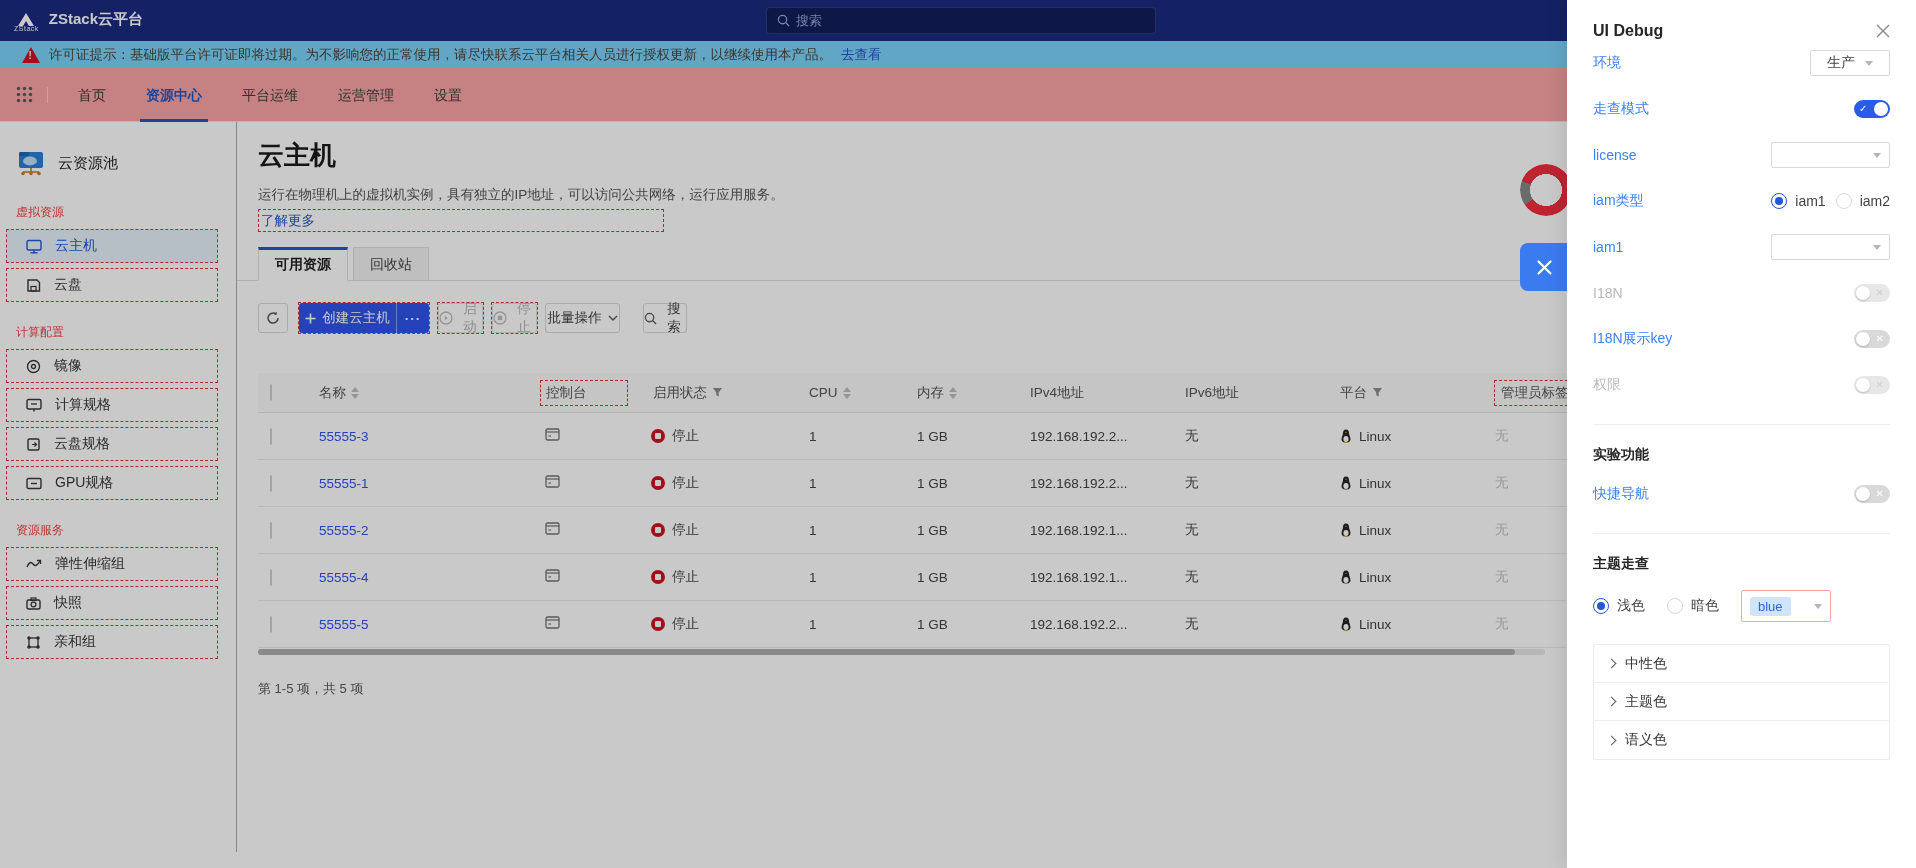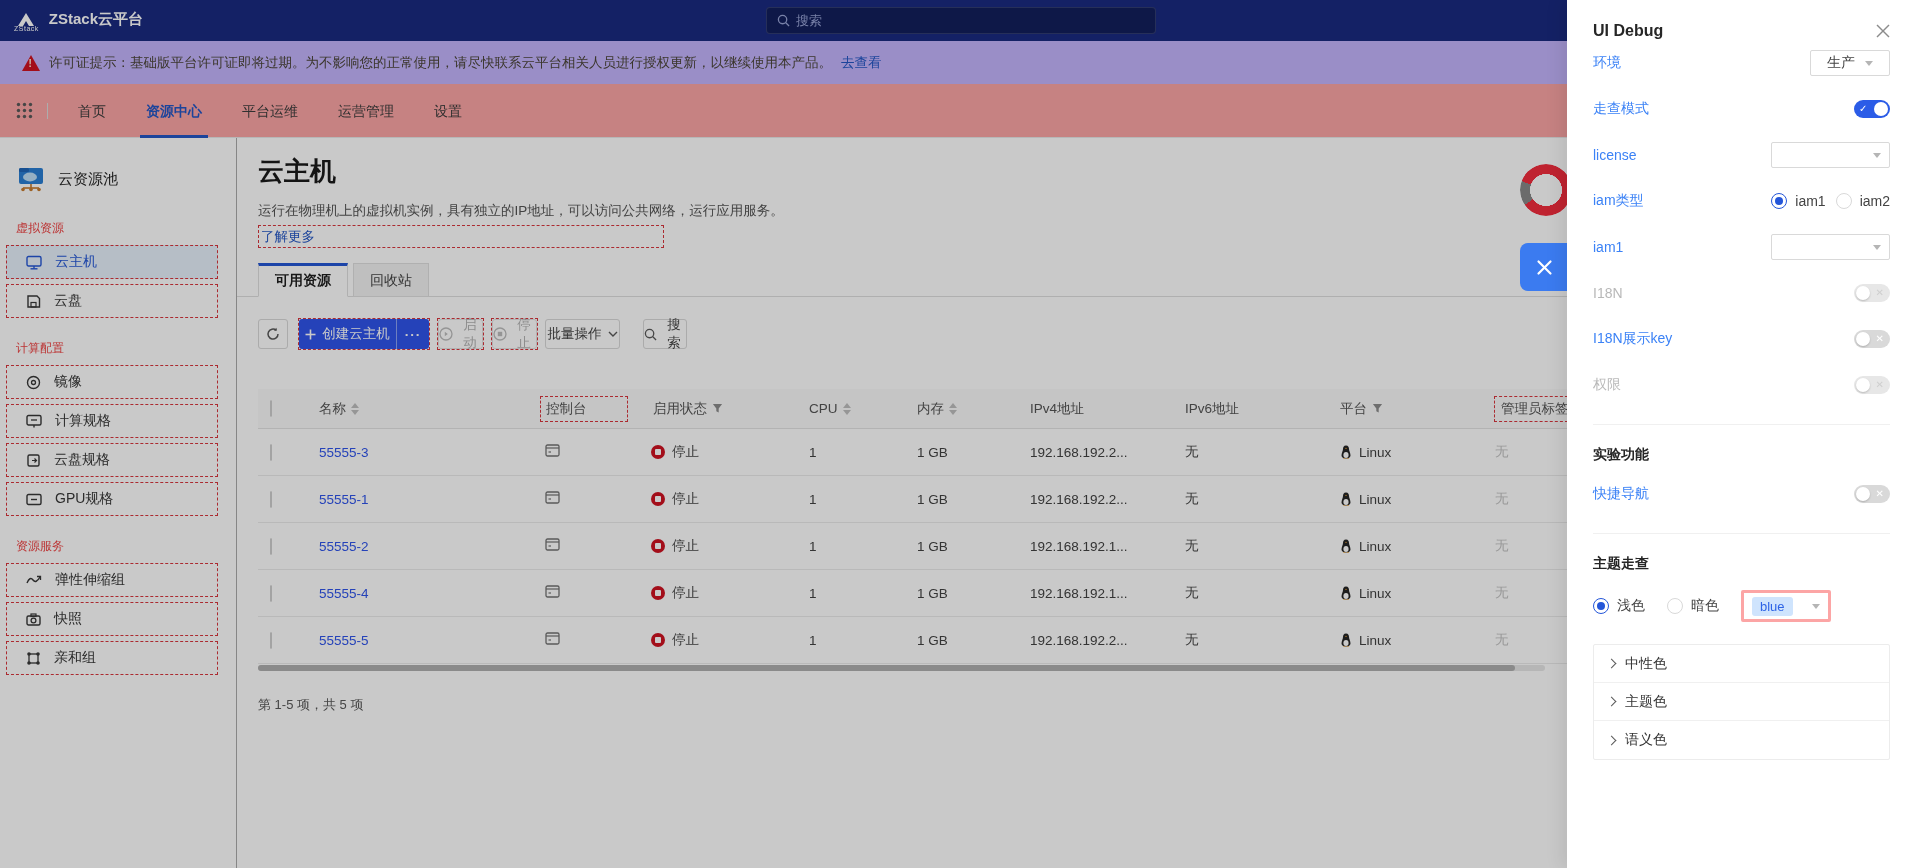--- a/index.html
+++ b/index.html
@@ -11,21 +11,21 @@
 
   .topbar { height:41px; background:#1a2b80; display:flex; align-items:center; position:relative; }
   .logo-wrap { display:flex; align-items:flex-end; gap:10px; padding-left:14px; }
   .logo-mark { display:flex; flex-direction:column; align-items:center; color:#fff; }
   .logo-mark .logo-sub { font-size:7px; letter-spacing:.5px; margin-top:-1px; }
   .app-title { color:#fff; font-size:15px; font-weight:bold; padding-bottom:3px; }
   .top-search { position:absolute; left:766px; top:7px; width:390px; height:27px; border-radius:4px;
     background:rgba(0,0,0,.28); border:1px solid rgba(255,255,255,.13); display:flex; align-items:center;
     gap:6px; padding:0 10px; color:#9aa5d6; font-size:13px; }
 
-  .banner { height:43px; background:#c4b5fd; display:flex; align-items:center; gap:9px; padding:0 22px;
+  .banner { height:27px; background:#7dd3fc; display:flex; align-items:center; gap:9px; padding:0 22px;
     font-size:13.5px; color:#4b4539; }
   .banner a { color:#2457c5; text-decoration:none; }
   .warn-tri { width:0; height:0; border-left:9px solid transparent; border-right:9px solid transparent;
     border-bottom:16px solid #cf1322; position:relative; }
   .warn-tri:after { content:"!"; position:absolute; left:-2.5px; top:3px; color:#fcf4dc; font-size:10px; font-weight:bold; }
 
   .navrow { height:54px; background:#fca5a5; display:flex; align-items:center; border-bottom:1px solid #e8e8e8; position:relative; }
   .grid-icon { margin:0 14px 0 16px; }
   .nav-divider { width:1px; height:16px; background:#dcdcdc; margin-right:18px; }
   .nav-tab { font-size:14px; color:#3d3d3d; padding:0 12px; margin-right:16px; height:54px; line-height:54px; position:relative; cursor:pointer; }
@@ -131,21 +131,21 @@
   .toggle.off .cross { position:absolute; right:6px; top:2.5px; color:#fff; font-size:10px; }
   .toggle.off.dis .cross { color:#cfcfcf; }
   .radio { width:16px; height:16px; border-radius:50%; border:1px solid #d9d9d9; background:#fff; position:relative; flex:none; cursor:pointer; }
   .radio.sel { border:1.5px solid #2456d9; }
   .radio.sel:after { content:""; position:absolute; left:2.5px; top:2.5px; width:8px; height:8px; border-radius:50%; background:#2456d9; }
   .radio-group { display:flex; align-items:center; gap:10px; }
   .radio-item { display:flex; align-items:center; gap:8px; color:#434343; }
   .d-divider { border:none; border-top:1px solid #f0f0f0; margin:16px 0 14px; }
   .d-sec-title { font-weight:bold; color:#262626; height:32px; display:flex; align-items:center; }
   .theme-row { display:flex; align-items:center; gap:22px; margin-top:10px; }
-  .sel-theme { width:90px; height:32px; border:3px solid #fca5a5; border-radius:2px; display:flex; align-items:center;
+  .sel-theme { width:90px; height:32px; border:1px solid #fca5a5; border-radius:2px; display:flex; align-items:center;
     justify-content:space-between; padding:0 8px; cursor:pointer; }
   .blue-tag { background:#cfe4fd; color:#2e64e6; font-size:13px; border-radius:3px; padding:2px 8px; }
   .collapse { margin-top:22px; border:1px solid #ececec; border-radius:2px; }
   .c-row { height:38px; display:flex; align-items:center; gap:10px; padding-left:14px; border-bottom:1px solid #f0f0f0;
     color:#333; cursor:pointer; }
   .c-row:last-child { border-bottom:none; }
   .c-chev { width:7px; height:7px; border-right:1.5px solid #595959; border-top:1.5px solid #595959; transform:rotate(45deg); flex:none; }
 
   .ic { flex:none; display:inline-flex; }
 </style>

